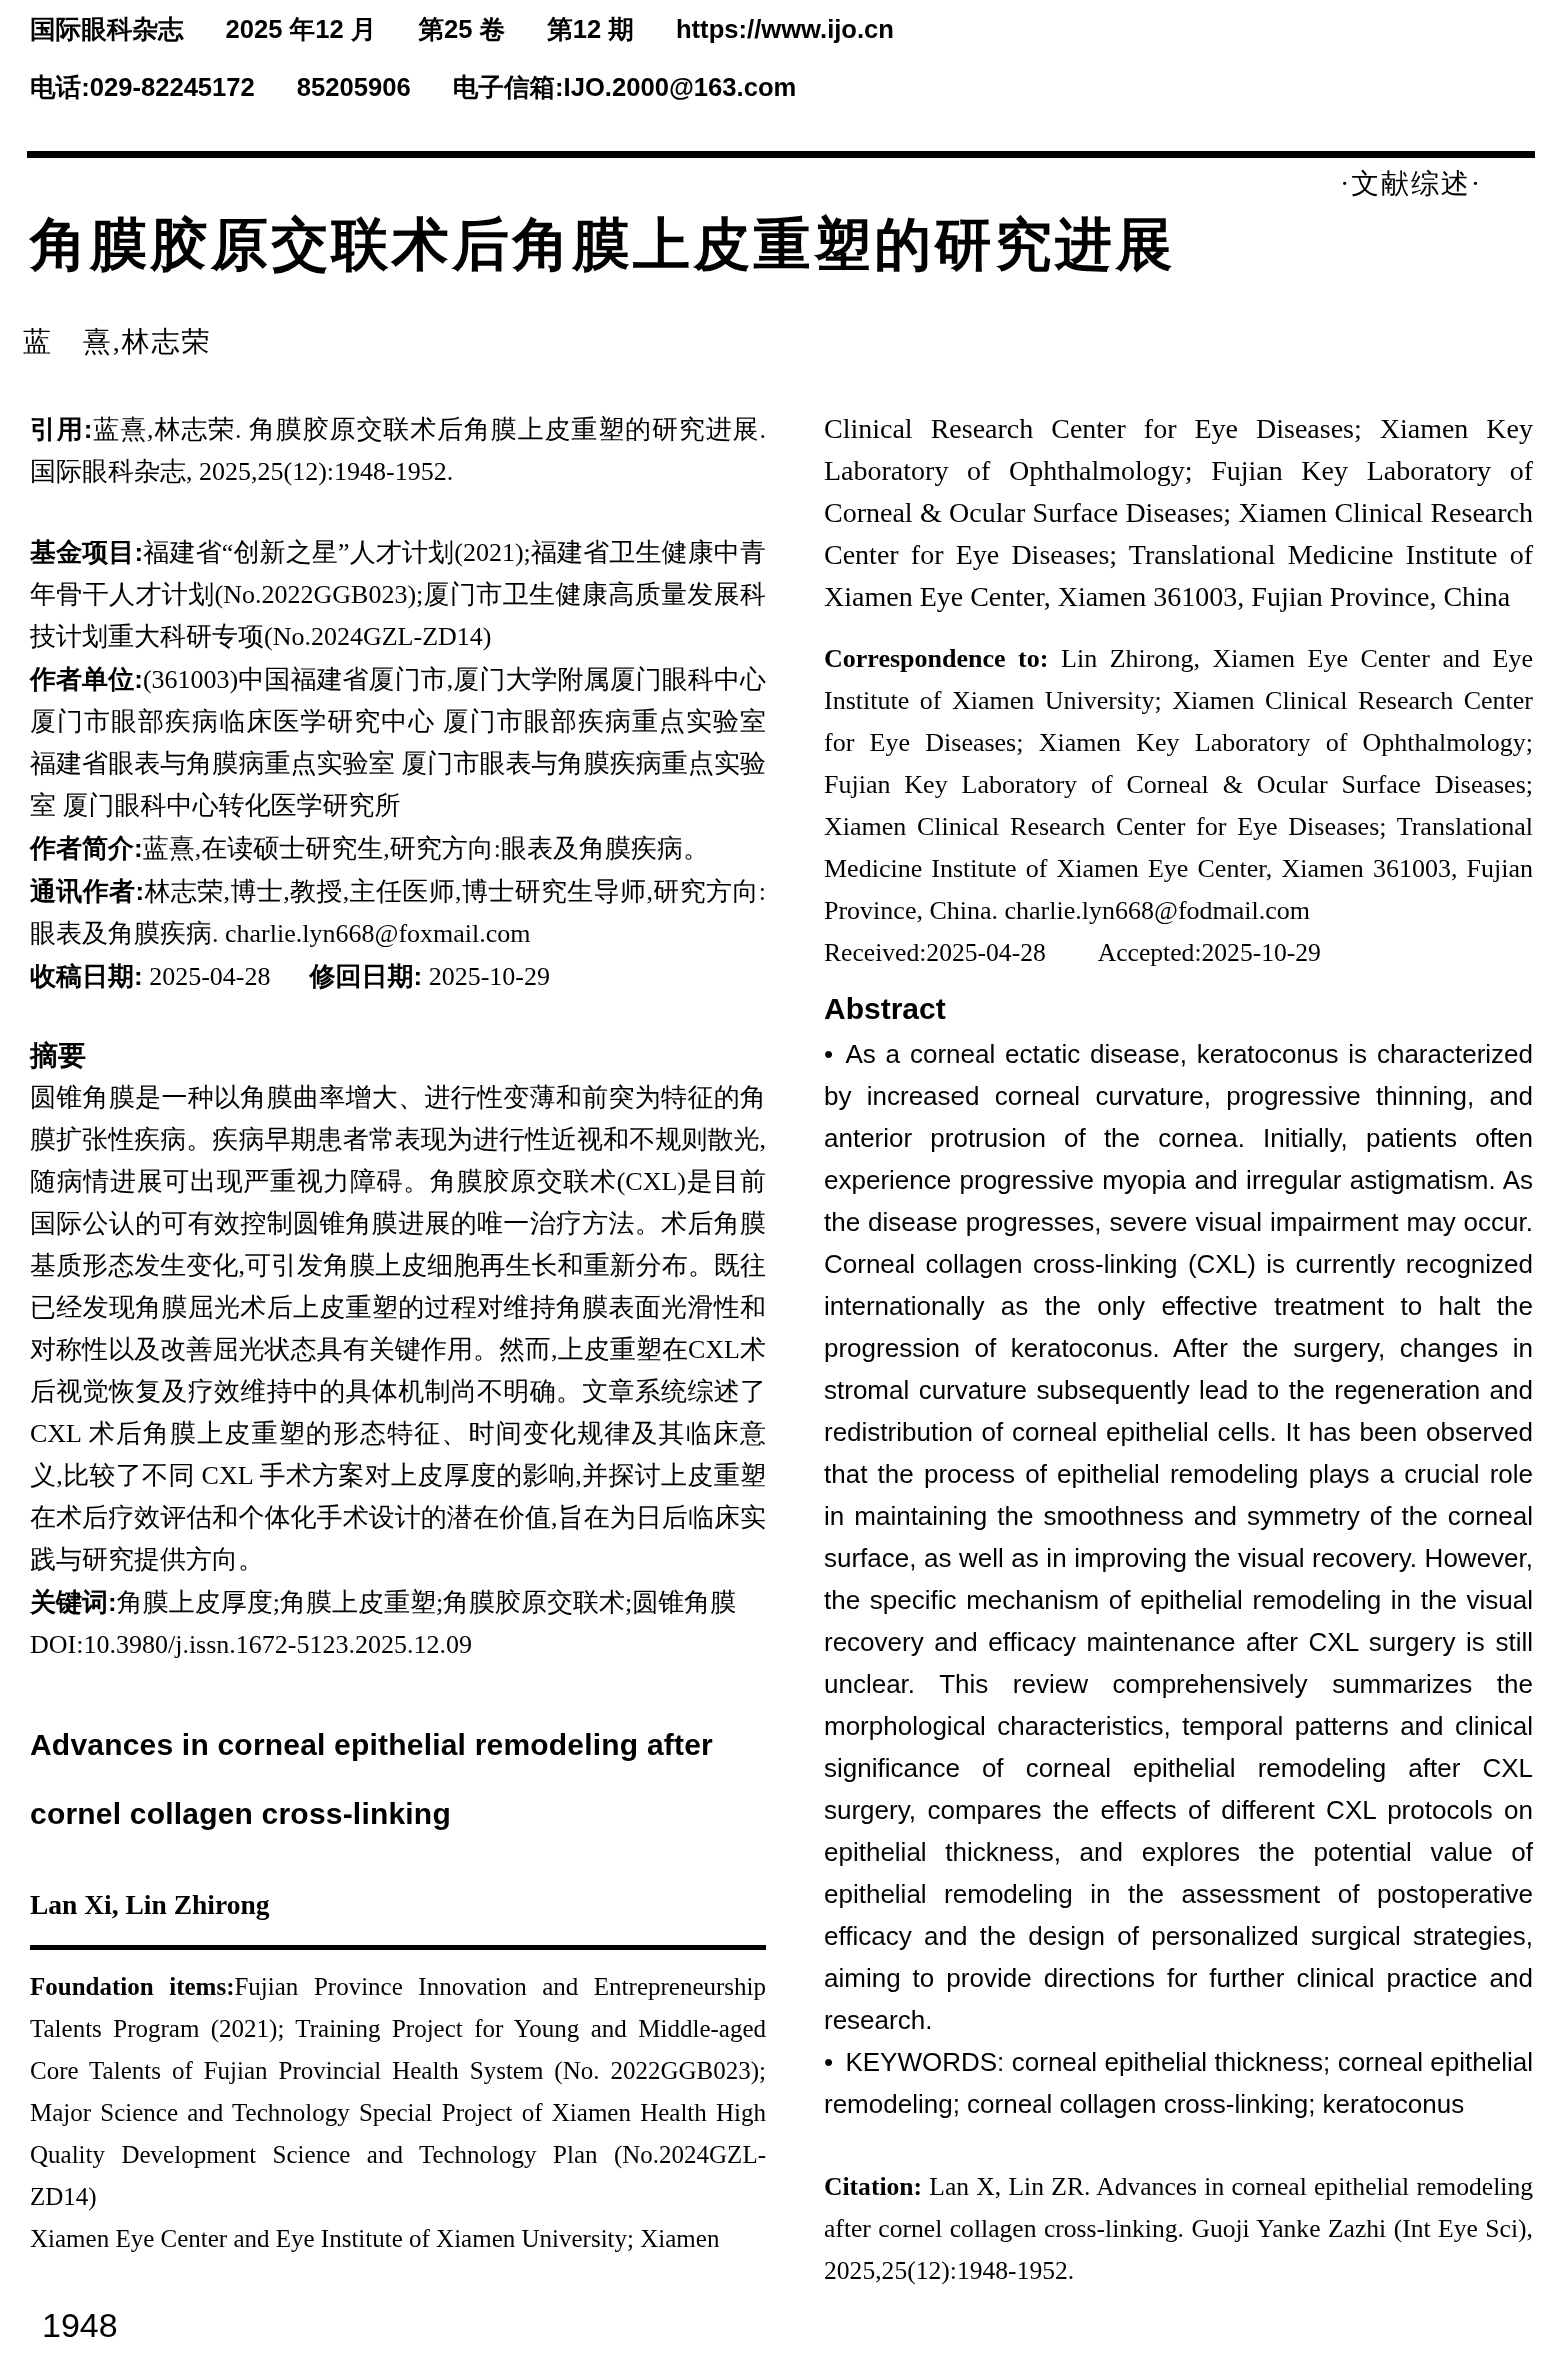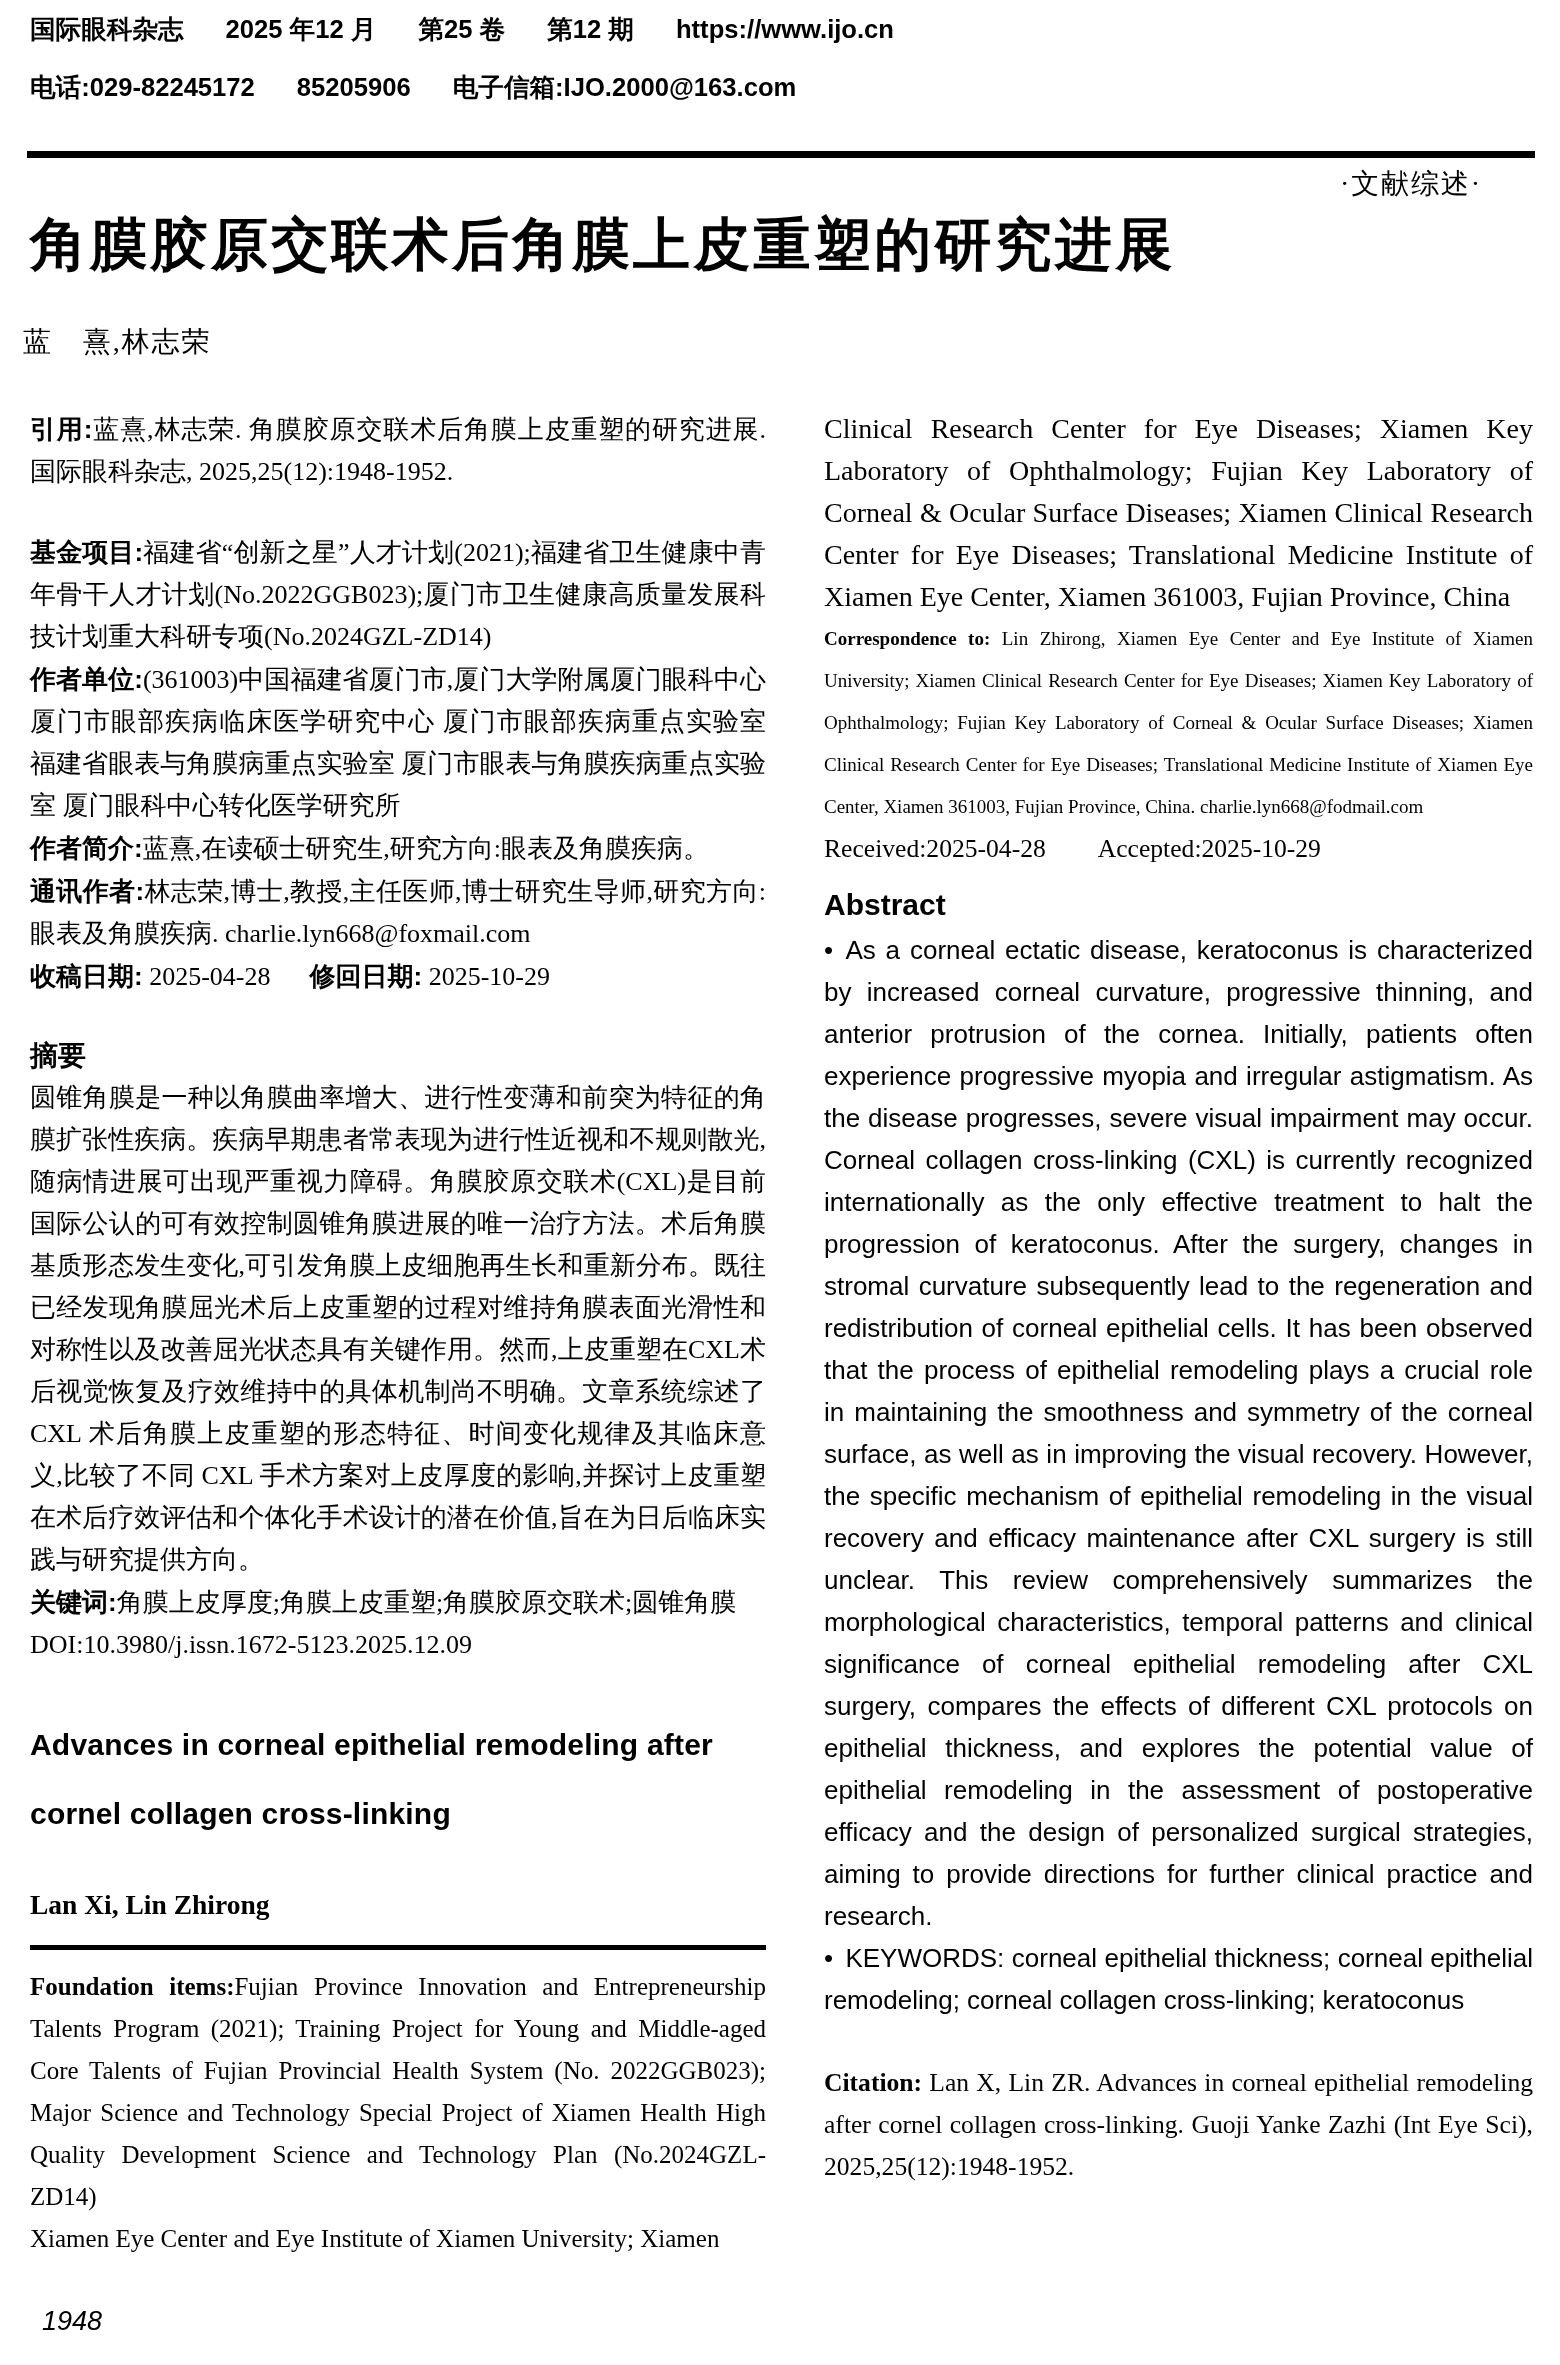--- a/index.html
+++ b/index.html
@@ -46,25 +46,25 @@
   .title-en { font-family:"Liberation Sans","DejaVu Sans",sans-serif;
     font-weight:800; font-size:30px; line-height:69px; margin-top:44px;
     text-align:left; letter-spacing:0.2px; }
   .authors-en { font-weight:700; font-size:27.5px; margin-top:36px; text-align:left; }
 
   .footnote-rule { height:4.7px; background:#000; margin-top:19px; }
   .foundation-en { margin-top:16px; font-size:25px; }
   .affil-en-start { font-size:25px; }
 
   .page-number { position:absolute; left:42px; top:2306px;
-    font-family:"Liberation Sans","DejaVu Sans",sans-serif; font-size:27px;font-style:italic; }
+    font-family:"Liberation Sans","DejaVu Sans",sans-serif; font-size:34px; }
 
   
   .affil-en-cont { font-size:28px; }
-  .correspondence-en { font-size:19px; }
+  .correspondence-en { font-size:26px;margin-top:20px; }
   .dates-en { text-align:left; font-size:25.6px; }
   .dates-en .accepted-label { margin-left:52px; }
   .dates-cn .revised-label { margin-left:39px; }
 
   .abstract-en-heading { font-family:"Liberation Sans","DejaVu Sans",sans-serif;
     font-weight:800; font-size:30px; margin-top:14px; margin-bottom:2.8px; text-align:left; }
   .abstract-en-body, .keywords-en {
     font-family:"Liberation Sans","DejaVu Sans",sans-serif; font-size:26px; }
   .bullet { margin-right:12.3px; }
   .kw-label { font-weight:400; }

